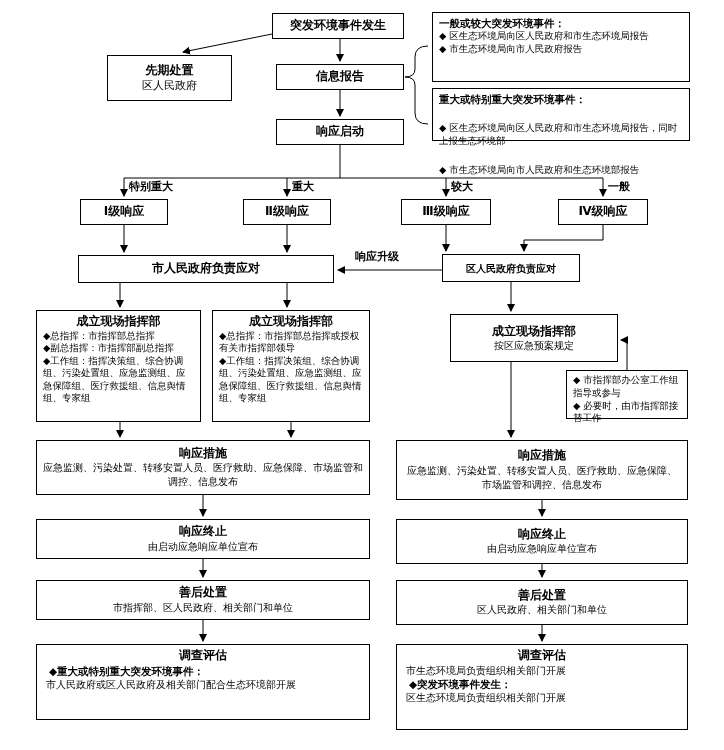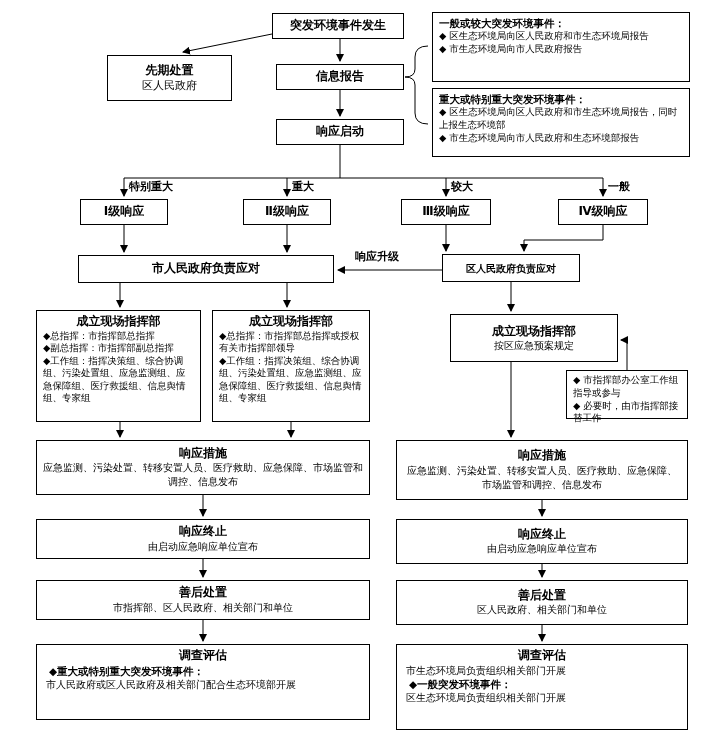--- a/index.html
+++ b/index.html
@@ -19,21 +19,21 @@
   .ln { font-size:9.5px; line-height:1.32; text-align:left; width:100%; }
   .bd { font-size:10px; line-height:1.4; text-align:center; }
   .hd { font-weight:bold; font-size:10.5px; line-height:1.35; text-align:left; width:100%;margin-left:12px; }
   .bd2 { font-size:10px; line-height:1.35; text-align:left; width:100%; padding-left:3px; }
   .lbl { position:absolute; font-weight:bold; font-size:11px; line-height:1; background:#fff; padding:0 1px; }
   
   .n-start   { left:272px; top:13px;  width:132px; height:26px; }
   .n-initial { left:107px; top:55px;  width:125px; height:46px; }
   .n-report  { left:276px; top:64px;  width:128px; height:26px; }
   .n-noteg   { left:432px; top:12px;  width:258px; height:70px; }
-  .n-notem   { left:432px; top:88px;  width:258px; height:69px; }
+  .n-notem   { left:432px; top:88px;  width:258px; height:53px;gap:16px; }
   .n-launch  { left:276px; top:119px; width:128px; height:26px; }
   .n-l1 { left:80px;  top:199px; width:88px; height:26px; }
   .n-l2 { left:243px; top:199px; width:88px; height:26px; }
   .n-l3 { left:401px; top:199px; width:90px; height:26px; }
   .n-l4 { left:558px; top:199px; width:90px; height:26px; }
   .n-city     { left:78px;  top:255px; width:256px; height:28px; }
   .n-district { left:442px; top:254px; width:138px; height:28px; }
   .n-hq1 { left:36px;  top:310px; width:165px; height:112px; }
   .n-hq2 { left:212px; top:310px; width:158px; height:112px; }
   .n-hq3 { left:450px; top:314px; width:168px; height:48px; }
@@ -201,17 +201,17 @@
   </div>
 
   <div class="node top c n-evalL">
     <div class="t">调查评估</div>
     <div class="hd">◆重大或特别重大突发环境事件：</div>
     <div class="bd2">市人民政府或区人民政府及相关部门配合生态环境部开展</div>
   </div>
   <div class="node top c n-evalR">
     <div class="t">调查评估</div>
     <div class="bd2">市生态环境局负责组织相关部门开展</div>
-    <div class="hd">◆一般突发环境事件：</div>
+    <div class="hd">◆突发环境事件发生：</div>
     <div class="bd2">区生态环境局负责组织相关部门开展</div>
   </div>
 
 </div>
 
 </body></html>

